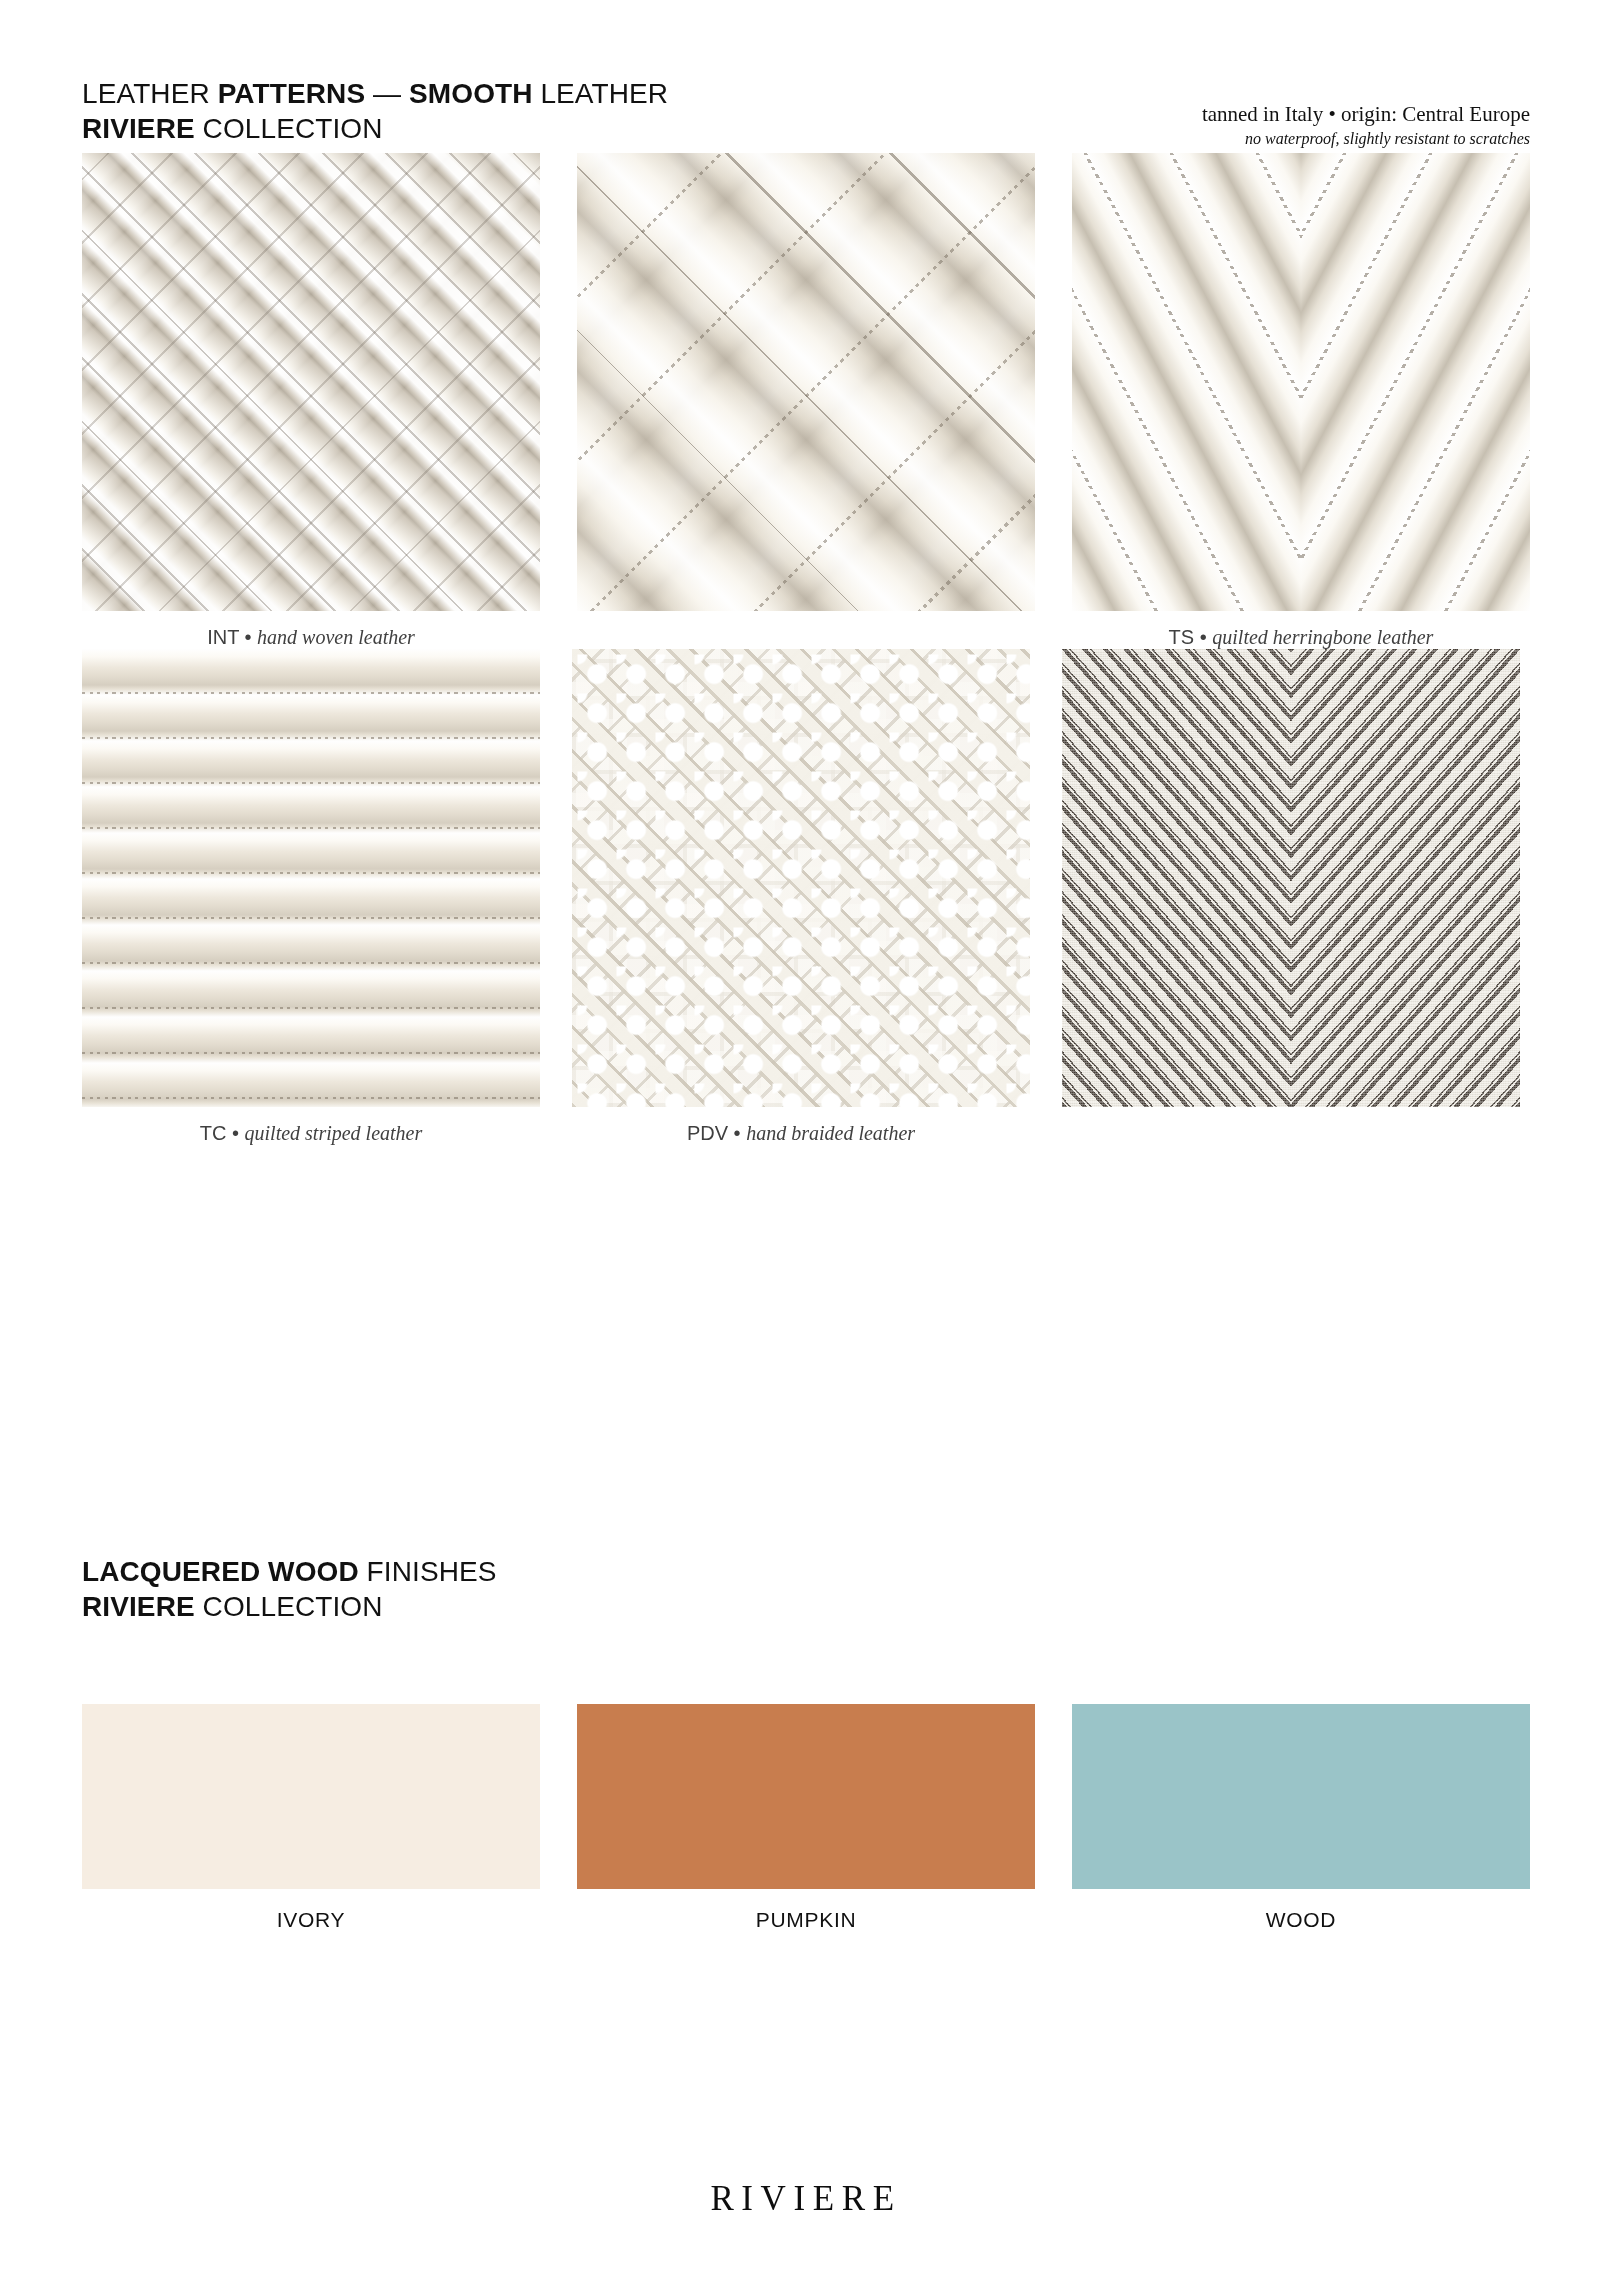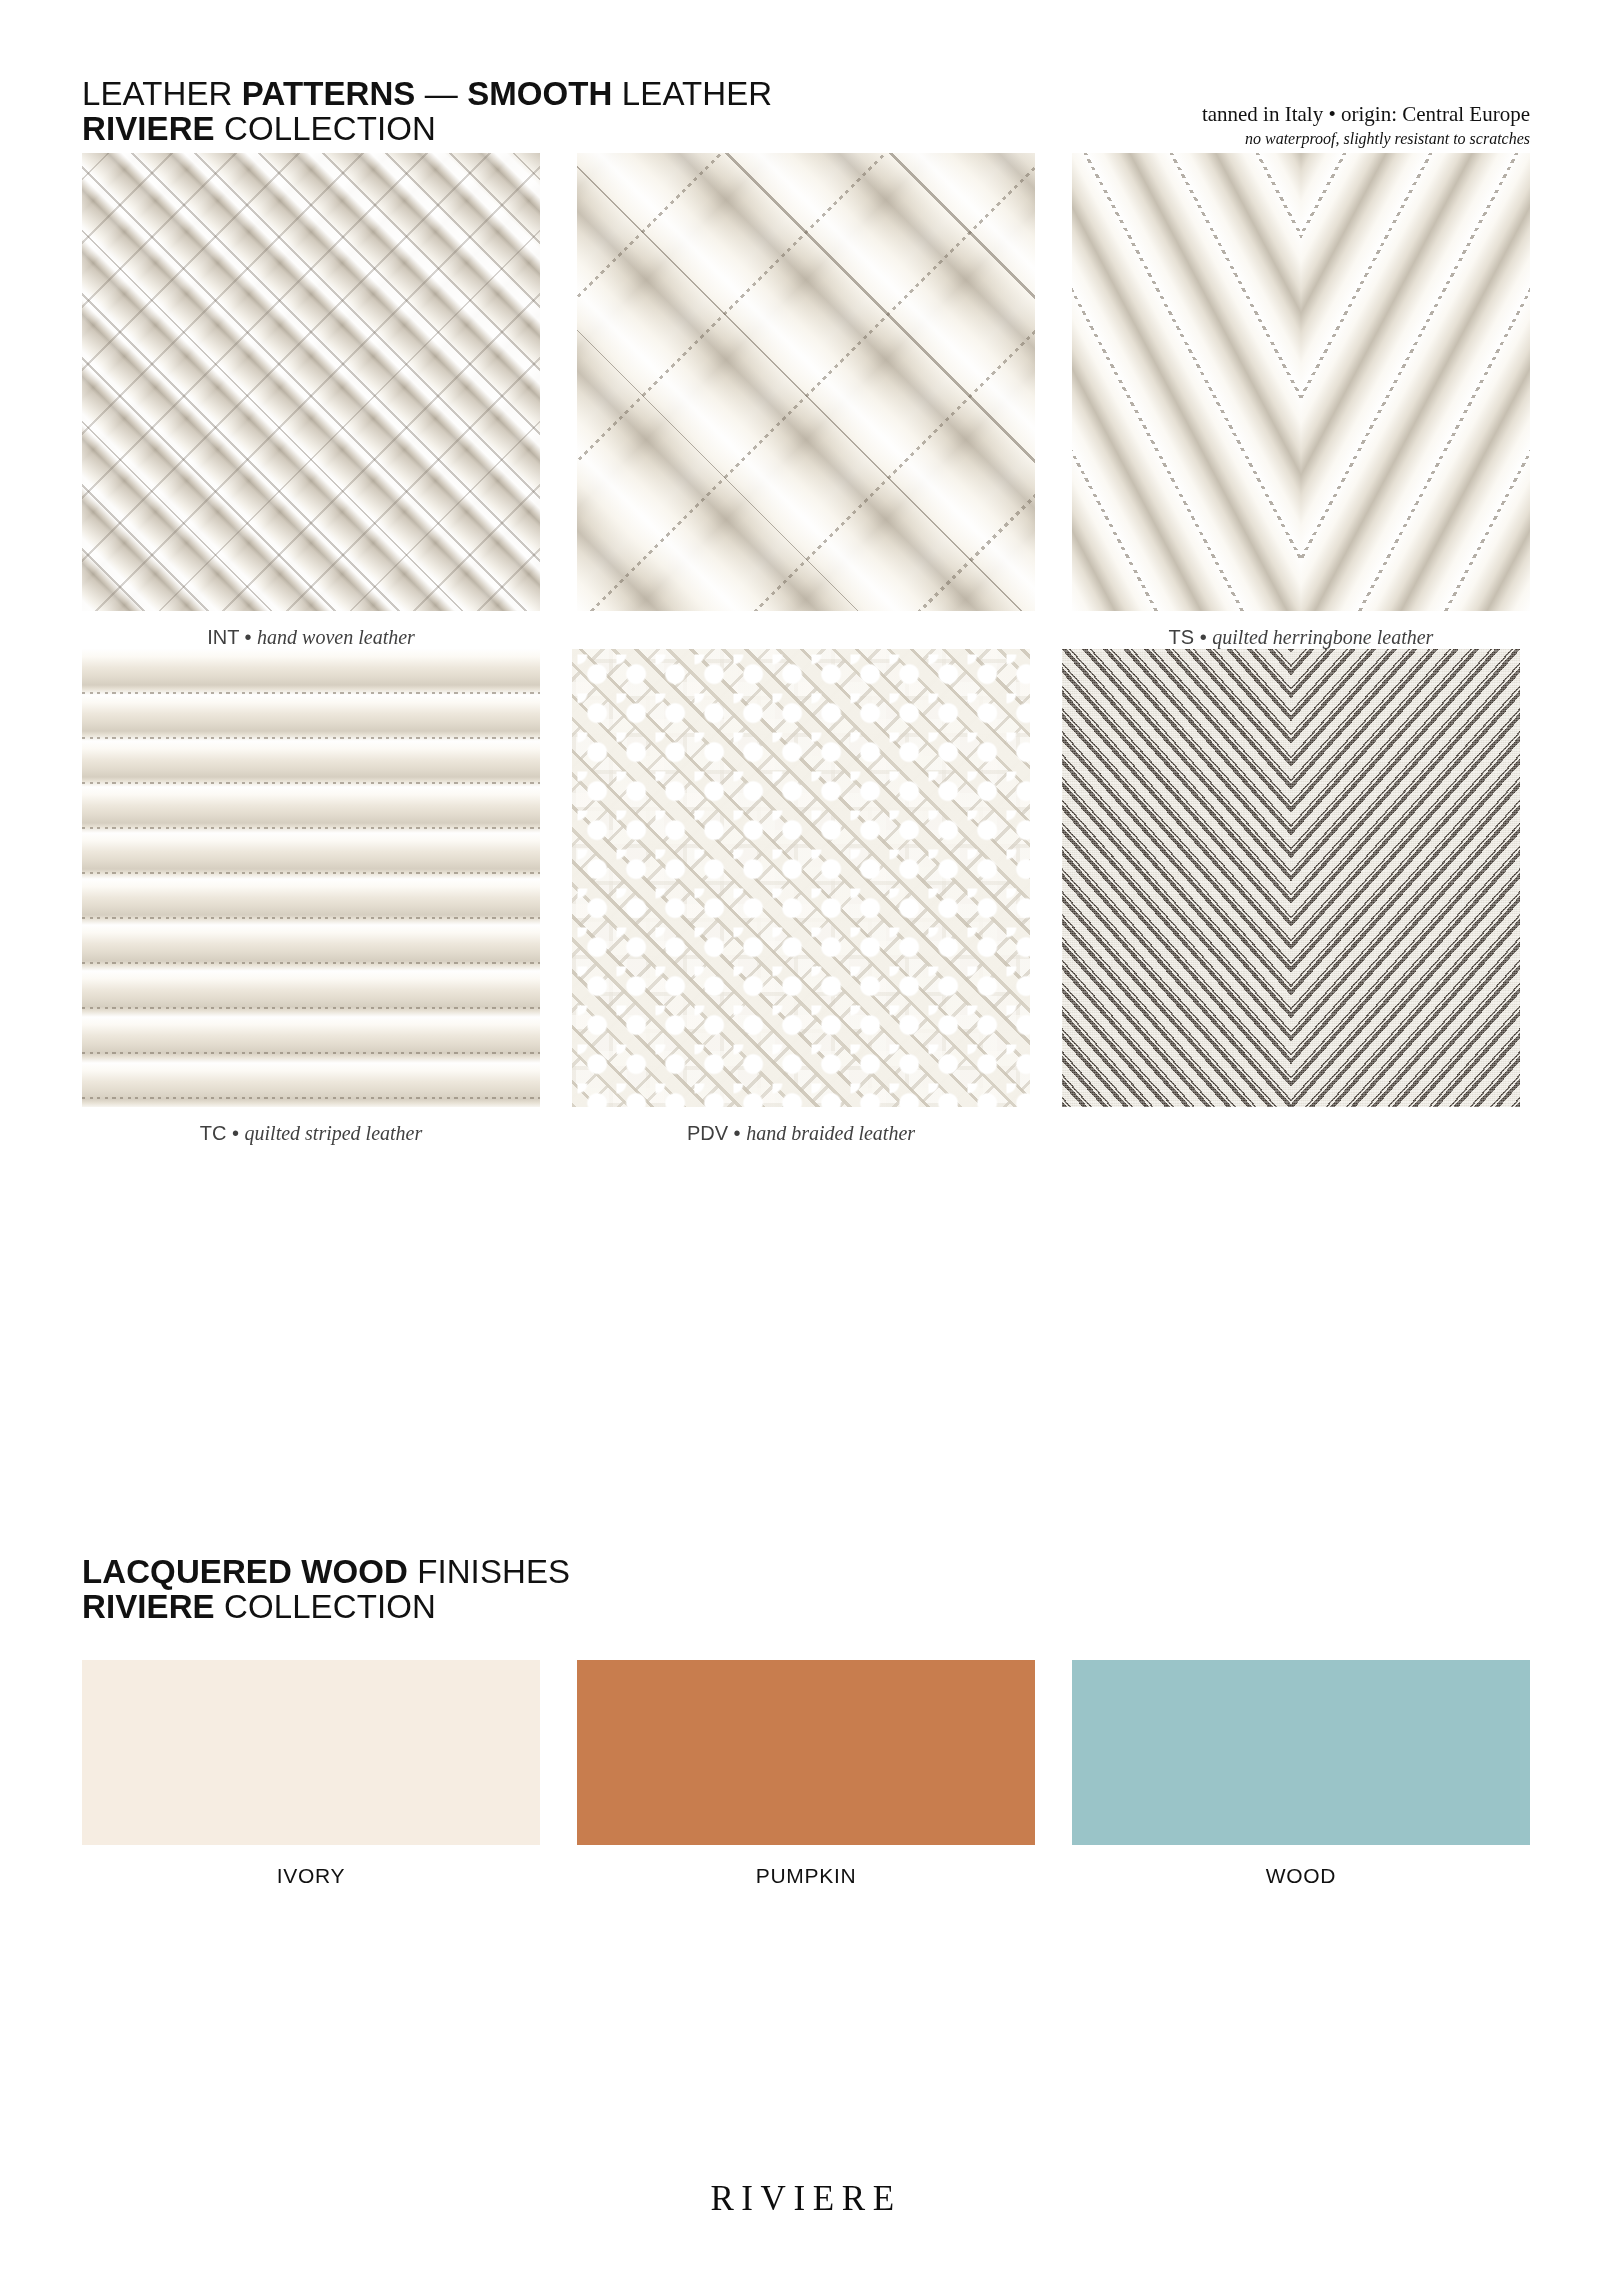--- a/index.html
+++ b/index.html
@@ -9,21 +9,21 @@
     background:#ffffff;
     font-family:"Liberation Sans", sans-serif;
     -webkit-font-smoothing:antialiased;
   }
   .page { position:relative; width:1612px; height:2295px; padding:0; }
 
   
   .section-head { position:absolute; }
   .head-left {
     font-family:"Liberation Sans", sans-serif;
-    font-size:33px; line-height:35px;
+    font-size:28px; line-height:35px;
     letter-spacing:0.1px; color:#111;
     white-space:nowrap;
   }
   .head-left .bold { font-weight:700; }
   .head-left .light { font-weight:400; }
 
   .head-right {
     position:absolute; right:82px; top:82px;
     text-align:right;
     font-family:"Liberation Serif", serif;
@@ -302,21 +302,21 @@
       </div>
     </div>
 
   </div>
 
   <div class="section-head" style="left:82px; top:1554px;">
     <div class="head-left"><span class="bold">LACQUERED WOOD</span><span class="light"> FINISHES</span></div>
     <div class="head-left"><span class="bold">RIVIERE</span><span class="light"> COLLECTION</span></div>
   </div>
 
-  <div class="cgrid" style="top:1660px;">
+  <div class="cgrid" style="top:1704px;">
     <div>
       <div class="cchip" id="chip0" style="background: rgb(246, 237, 226);"></div>
       <div class="clabel">IVORY</div>
     </div>
     <div>
       <div class="cchip" id="chip1" style="background: rgb(200, 125, 78);"></div>
       <div class="clabel">PUMPKIN</div>
     </div>
     <div>
       <div class="cchip" id="chip2" style="background: rgb(154, 196, 200);"></div>

